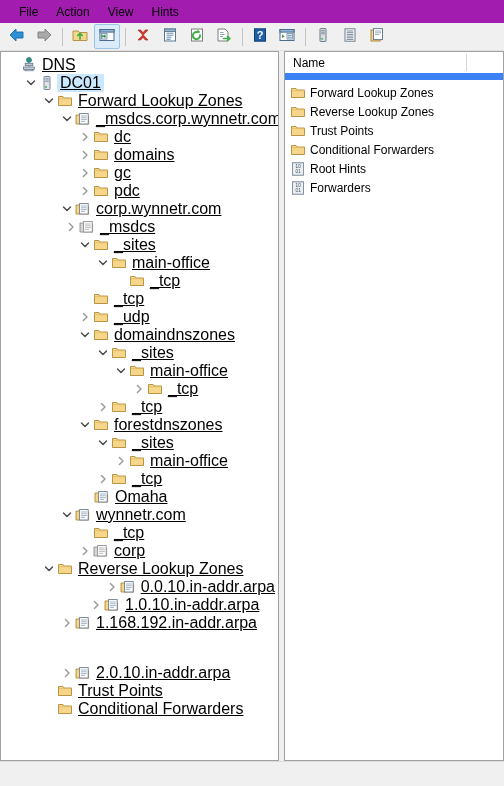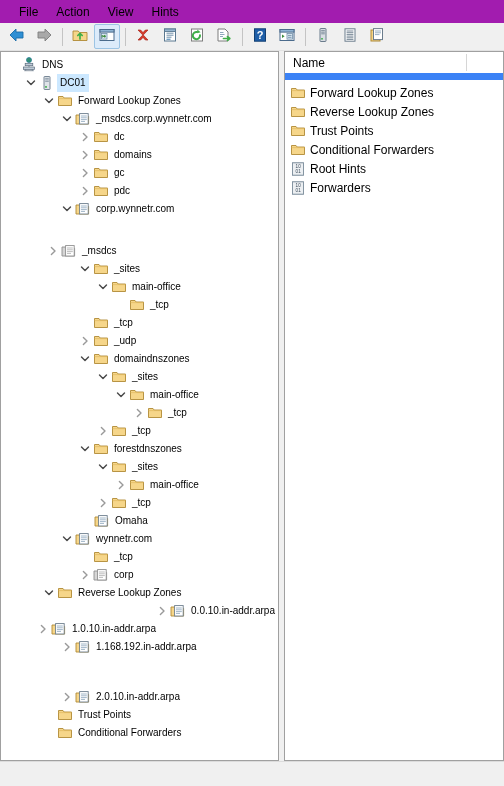--- a/index.html
+++ b/index.html
@@ -46,21 +46,21 @@
   }
   .splitter{width:5px;flex:0 0 5px;background:#f0f0f0;cursor:col-resize;}
   .list-pane{
     flex:1 1 auto;background:#fff;border:1px solid #a0a0a0;overflow:hidden;position:relative;
   }
   .statusbar{height:24px;flex:0 0 24px;background:#f0f0f0;border-top:1px solid #dcdcdc;}
 
   
   .tree{padding-top:4px;}
   .tree-row{height:18px;display:flex;align-items:center;white-space:nowrap;cursor:default;}
-  .tree-row .label{font-size:10px;color:#000;padding:0 3px;line-height:18px;}
+  .tree-row .label{font-size:16px;color:#000;padding:0 3px;line-height:18px;text-decoration:underline;}
   .tree-row.selected .label{background:#cce8ff;}
   .twisty{width:16px;height:18px;flex:0 0 16px;display:flex;align-items:center;justify-content:center;}
   .twisty svg{display:block;}
   .ticon{width:16px;height:16px;flex:0 0 16px;margin-right:2px;position:relative;}
 
   
   .list-header{
     height:21px;border-bottom:7px solid #3b82f6;display:flex;align-items:center;
     position:relative;background:#fff;
   }
@@ -329,21 +329,21 @@
                 <path d="M1.5 3 L5 6.6 L8.5 3" fill="none" stroke="#4a4a4a" stroke-width="1.4" stroke-linecap="round" stroke-linejoin="round"></path>
               </svg>
             </span>
             <span class="ticon"><svg width="16" height="16" viewBox="0 0 16 16">
                 <path d="M1 4 H5.6 L6.7 5.4 H13.6 V13 H1 Z" fill="#f6d68a" stroke="#b08a35" stroke-width="0.9" stroke-linejoin="round"></path>
                 <rect x="4.6" y="2.6" width="8.6" height="10.4" fill="#fff" stroke="#6b7c8c" stroke-width="0.9"></rect>
                 <path d="M6 5 H11.8 M6 6.8 H11.8 M6 8.6 H11.8 M6 10.4 H10" stroke="#8fa8bd" stroke-width="0.85"></path>
               </svg></span>
             <span class="label">corp.wynnetr.com</span>
           </div>
-          <div class="tree-row" style="padding-left: 44px; margin-top: 24px;">
+          <div class="tree-row" style="padding-left: 62px;">
             <span class="twisty">
               <svg width="10" height="10" viewBox="0 0 10 10">
                 <path d="M3.4 1.5 L7 5 L3.4 8.5" fill="none" stroke="#9a9a9a" stroke-width="1.4" stroke-linecap="round" stroke-linejoin="round"></path>
               </svg>
             </span>
             <span class="ticon"><svg width="16" height="16" viewBox="0 0 16 16">
                 <path d="M1 4 H5.6 L6.7 5.4 H13.6 V13 H1 Z" fill="#d6d6d6" stroke="#8e8e8e" stroke-width="0.9" stroke-linejoin="round"></path>
                 <rect x="4.6" y="2.6" width="8.6" height="10.4" fill="#fff" stroke="#8e8e8e" stroke-width="0.9"></rect>
                 <path d="M6 5 H11.8 M6 6.8 H11.8 M6 8.6 H11.8 M6 10.4 H10" stroke="#b0b0b0" stroke-width="0.85"></path>
               </svg></span>
@@ -570,21 +570,21 @@
                 <path d="M3.4 1.5 L7 5 L3.4 8.5" fill="none" stroke="#9a9a9a" stroke-width="1.4" stroke-linecap="round" stroke-linejoin="round"></path>
               </svg>
             </span>
             <span class="ticon"><svg width="16" height="16" viewBox="0 0 16 16">
                 <path d="M1 4 H5.6 L6.7 5.4 H13.6 V13 H1 Z" fill="#f6d68a" stroke="#b08a35" stroke-width="0.9" stroke-linejoin="round"></path>
                 <rect x="4.6" y="2.6" width="8.6" height="10.4" fill="#fff" stroke="#6b7c8c" stroke-width="0.9"></rect>
                 <path d="M6 5 H11.8 M6 6.8 H11.8 M6 8.6 H11.8 M6 10.4 H10" stroke="#8fa8bd" stroke-width="0.85"></path>
               </svg></span>
             <span class="label">0.0.10.in-addr.arpa</span>
           </div>
-          <div class="tree-row" style="padding-left: 34px;">
+          <div class="tree-row" style="padding-left: 87px;">
             <span class="twisty">
               <svg width="10" height="10" viewBox="0 0 10 10">
                 <path d="M3.4 1.5 L7 5 L3.4 8.5" fill="none" stroke="#9a9a9a" stroke-width="1.4" stroke-linecap="round" stroke-linejoin="round"></path>
               </svg>
             </span>
             <span class="ticon"><svg width="16" height="16" viewBox="0 0 16 16">
                 <path d="M1 4 H5.6 L6.7 5.4 H13.6 V13 H1 Z" fill="#f6d68a" stroke="#b08a35" stroke-width="0.9" stroke-linejoin="round"></path>
                 <rect x="4.6" y="2.6" width="8.6" height="10.4" fill="#fff" stroke="#6b7c8c" stroke-width="0.9"></rect>
                 <path d="M6 5 H11.8 M6 6.8 H11.8 M6 8.6 H11.8 M6 10.4 H10" stroke="#8fa8bd" stroke-width="0.85"></path>
               </svg></span>

